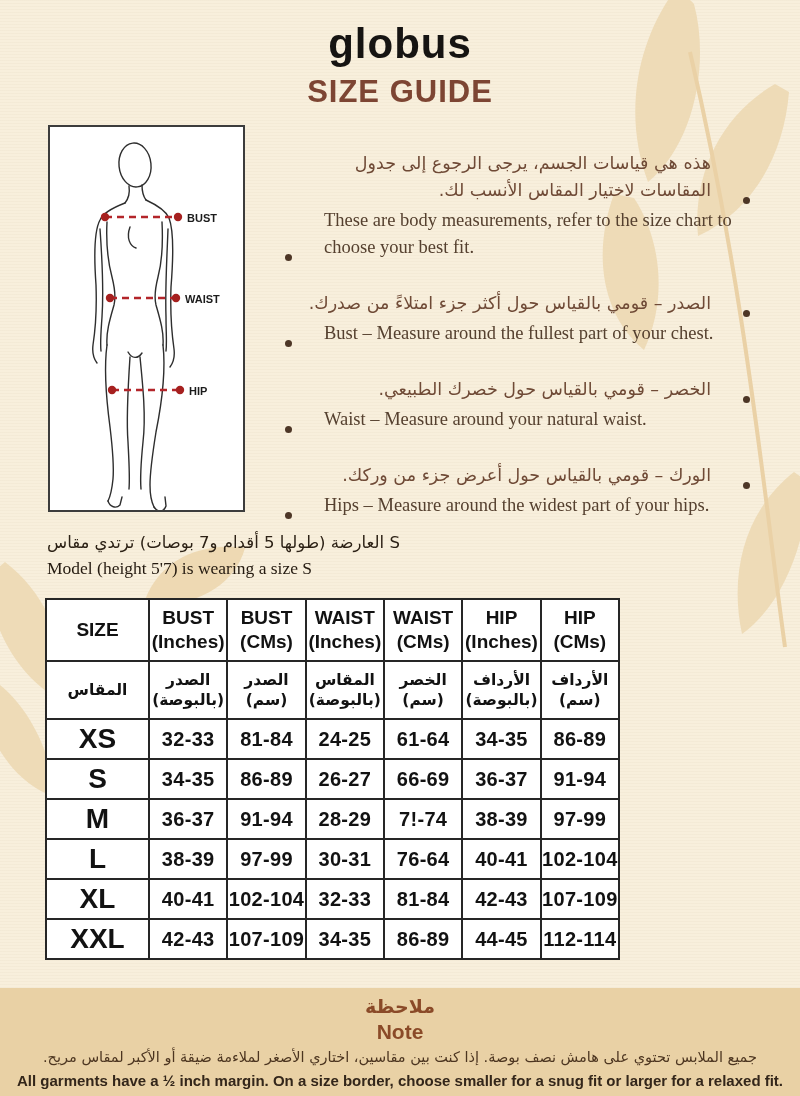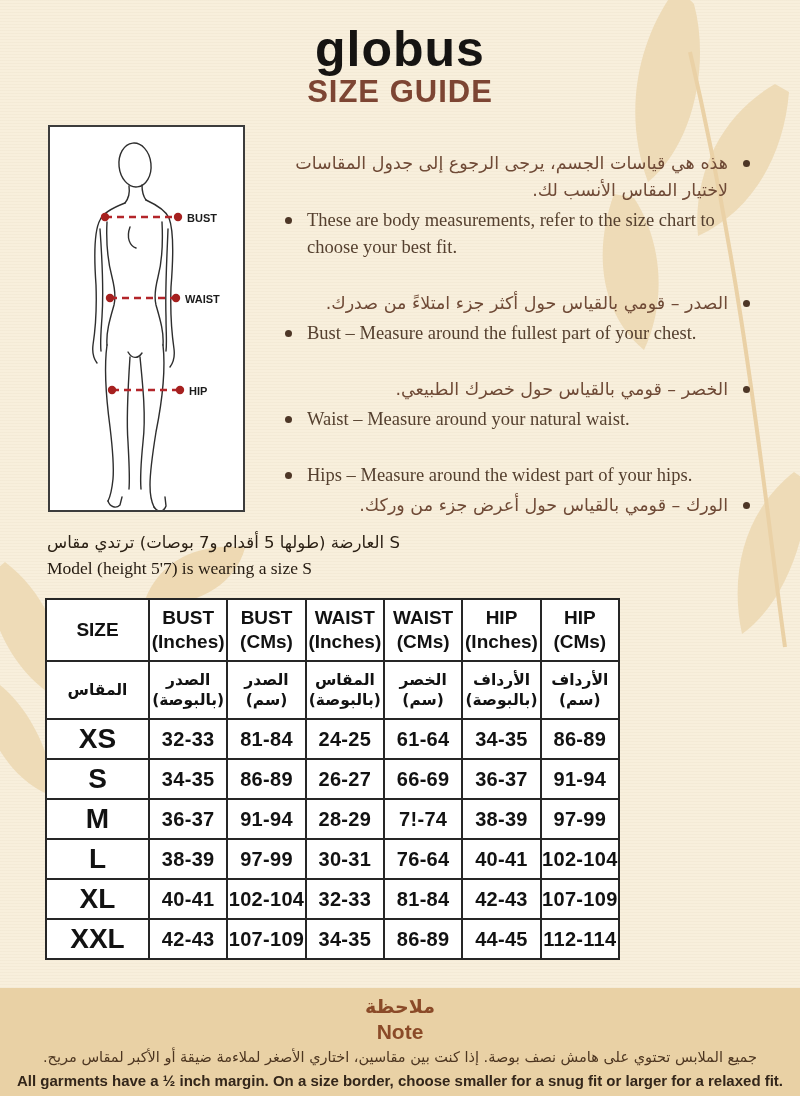--- a/index.html
+++ b/index.html
@@ -4,34 +4,34 @@
 <style>
   html,body{margin:0;padding:0;}
   body{width:800px;height:1096px;font-family:"Liberation Sans",sans-serif;}
   #canvas{position:relative;width:800px;height:1096px;overflow:hidden;
     background:#f8efdc;
     background-image:repeating-linear-gradient(0deg, rgba(120,90,40,0.03) 0 1px, rgba(255,255,255,0) 1px 3px);}
   .deco{position:absolute;z-index:0;pointer-events:none;}
   .content{position:absolute;z-index:1;}
 
   
-  .logo{left:0;top:20px;width:800px;text-align:center;font-size:50px;font-weight:600;
+  .logo{left:0;top:20px;width:800px;text-align:center;font-size:42px;font-weight:600;
         letter-spacing:1px;color:#161412;font-family:"Liberation Sans",sans-serif;}
   .subtitle{left:0;top:74px;width:800px;text-align:center;font-size:31px;font-weight:700;
         letter-spacing:1px;color:#7d4533;}
 
   
   .figure-box{left:48px;top:125px;width:197px;height:387px;background:#ffffff;
         border:2px solid #3c3c3c;box-sizing:border-box;}
   .figure-box svg{display:block;}
 
   
   .bullets{left:285px;top:150px;width:465px;}
   .pair{margin-bottom:29px;}
-  .bullet{display:flex;gap:15px;align-items:flex-start;}
+  .bullet{display:flex;gap:32px;align-items:flex-end;}
   .bullet + .bullet{margin-top:3px;}
   .dot{width:7px;height:7px;border-radius:50%;background:#4d3626;margin-top:10px;flex:0 0 auto;}
   .btxt{flex:1;}
   .ar-txt{font-size:17.5px;line-height:27px;color:#6f4a36;font-family:"DejaVu Sans",sans-serif;}
   .en-txt{font-size:18.5px;line-height:27px;color:#55402f;font-family:"Liberation Serif",serif;}
 
   
   .model-info{left:47px;top:530px;width:480px;}
   .model-ar{font-size:16.5px;line-height:25px;color:#2c2115;font-family:"DejaVu Sans",sans-serif;}
   .model-en{font-size:17.5px;line-height:26px;color:#241a10;font-family:"Liberation Serif",serif;}
@@ -154,27 +154,27 @@
       <div class="bullet" dir="rtl">
         <span class="dot"></span>
         <span class="btxt ar-txt">الخصر – قومي بالقياس حول خصرك الطبيعي.</span>
       </div>
       <div class="bullet">
         <span class="dot"></span>
         <span class="btxt en-txt">Waist – Measure around your natural waist.</span>
       </div>
     </div>
     <div class="pair">
+      <div class="bullet" dir="rtl">
+        <span class="dot"></span>
+        <span class="btxt ar-txt">الورك – قومي بالقياس حول أعرض جزء من وركك.</span>
+      </div>
       <div class="bullet">
         <span class="dot"></span>
         <span class="btxt en-txt">Hips – Measure around the widest part of your hips.</span>
-      </div>
-      <div class="bullet" dir="rtl">
-        <span class="dot"></span>
-        <span class="btxt ar-txt">الورك – قومي بالقياس حول أعرض جزء من وركك.</span>
       </div>
     </div>
   </div>
 
   <div class="content model-info">
     <div class="model-ar">العارضة (طولها 5 أقدام و7 بوصات) ترتدي مقاس S</div>
     <div class="model-en">Model (height 5'7) is wearing a size S</div>
   </div>
 
   <table class="content size-table">

